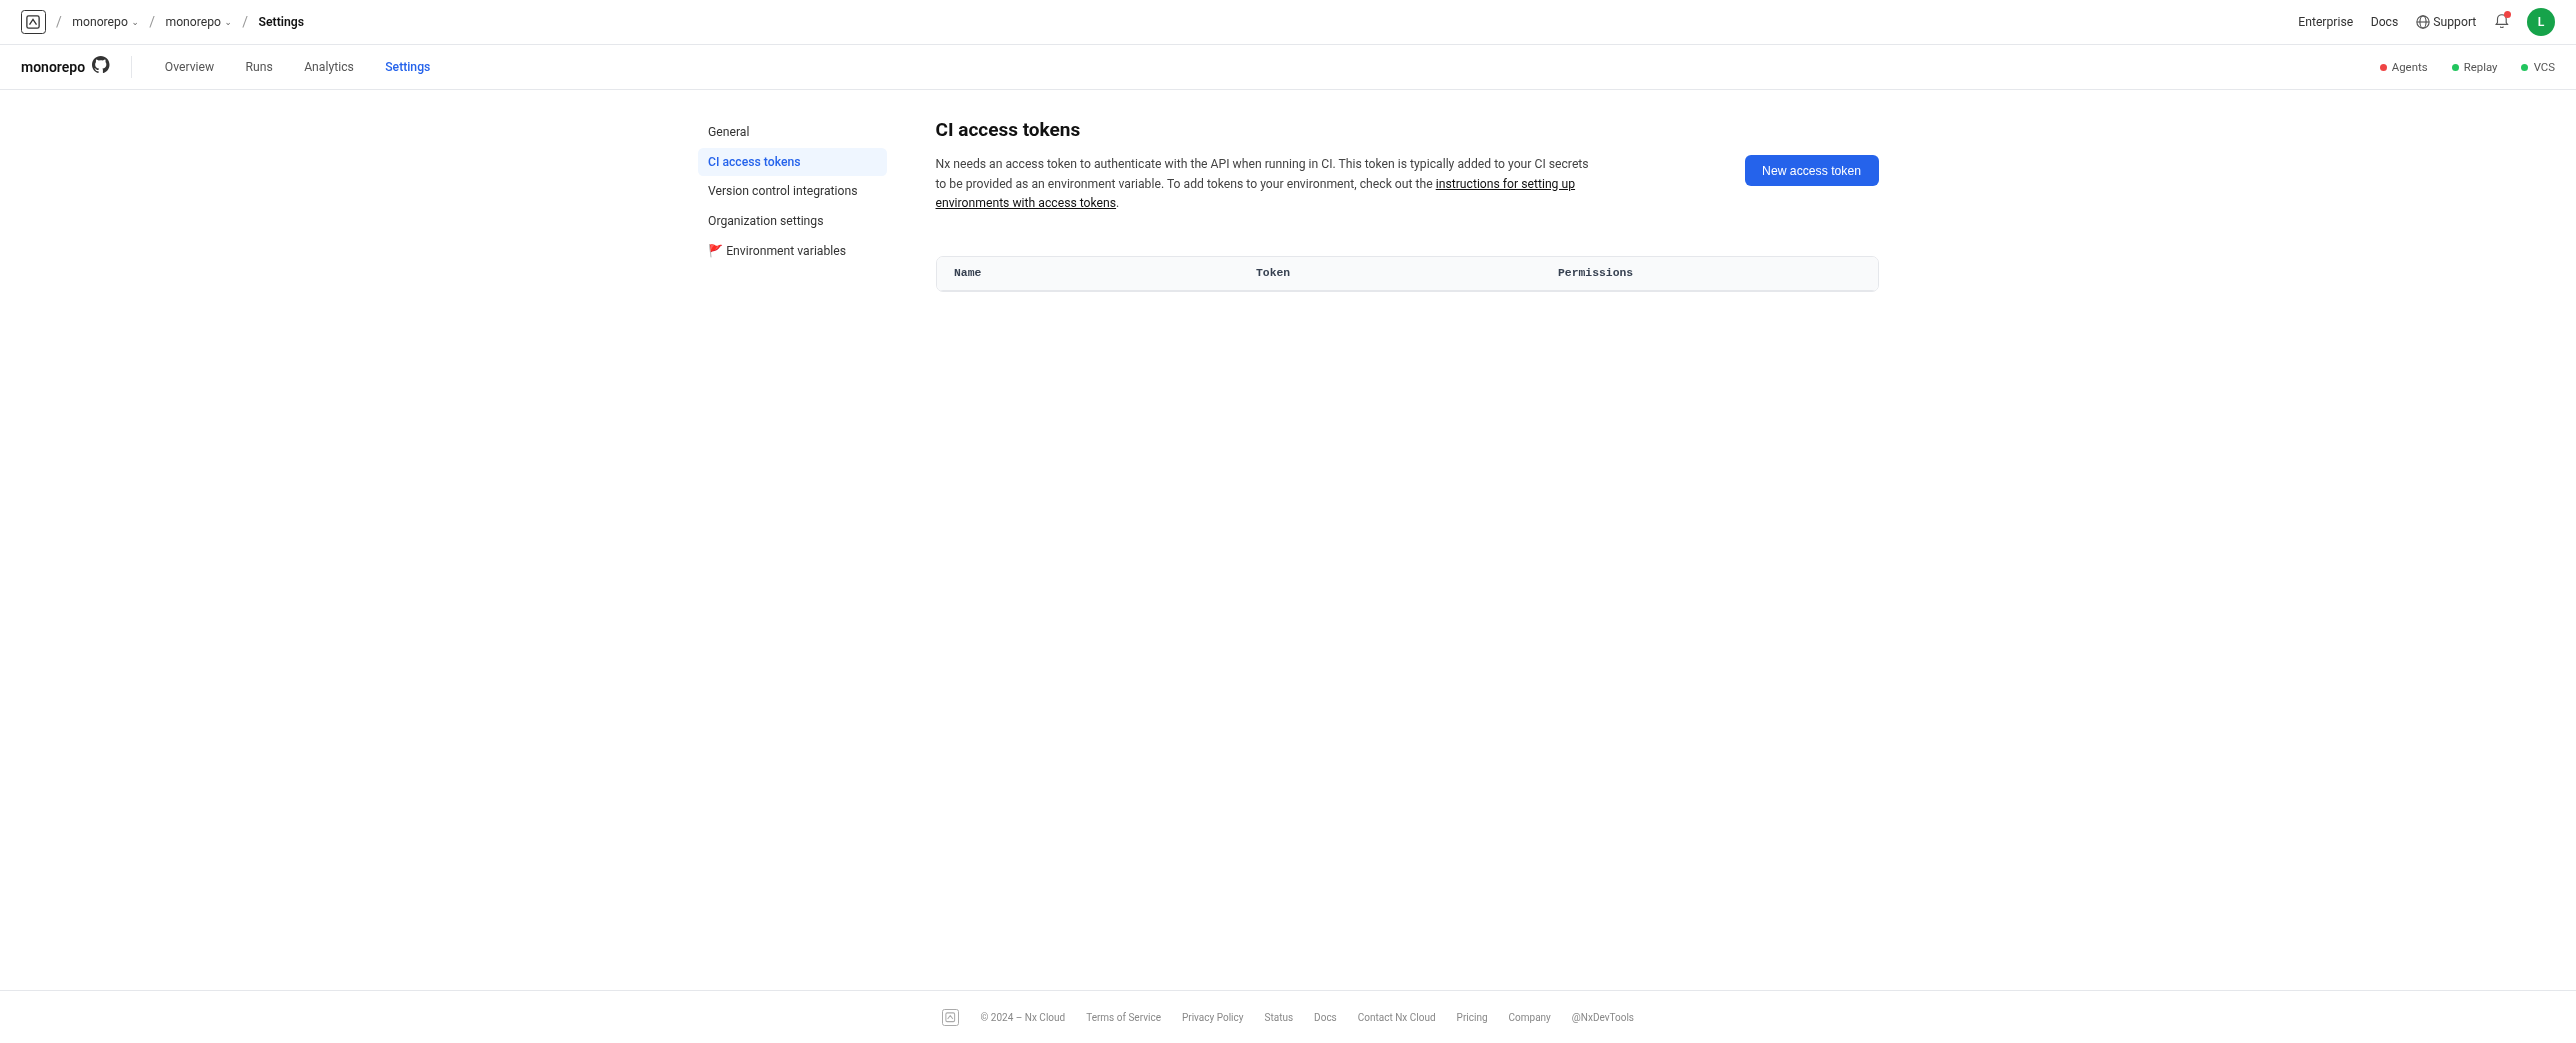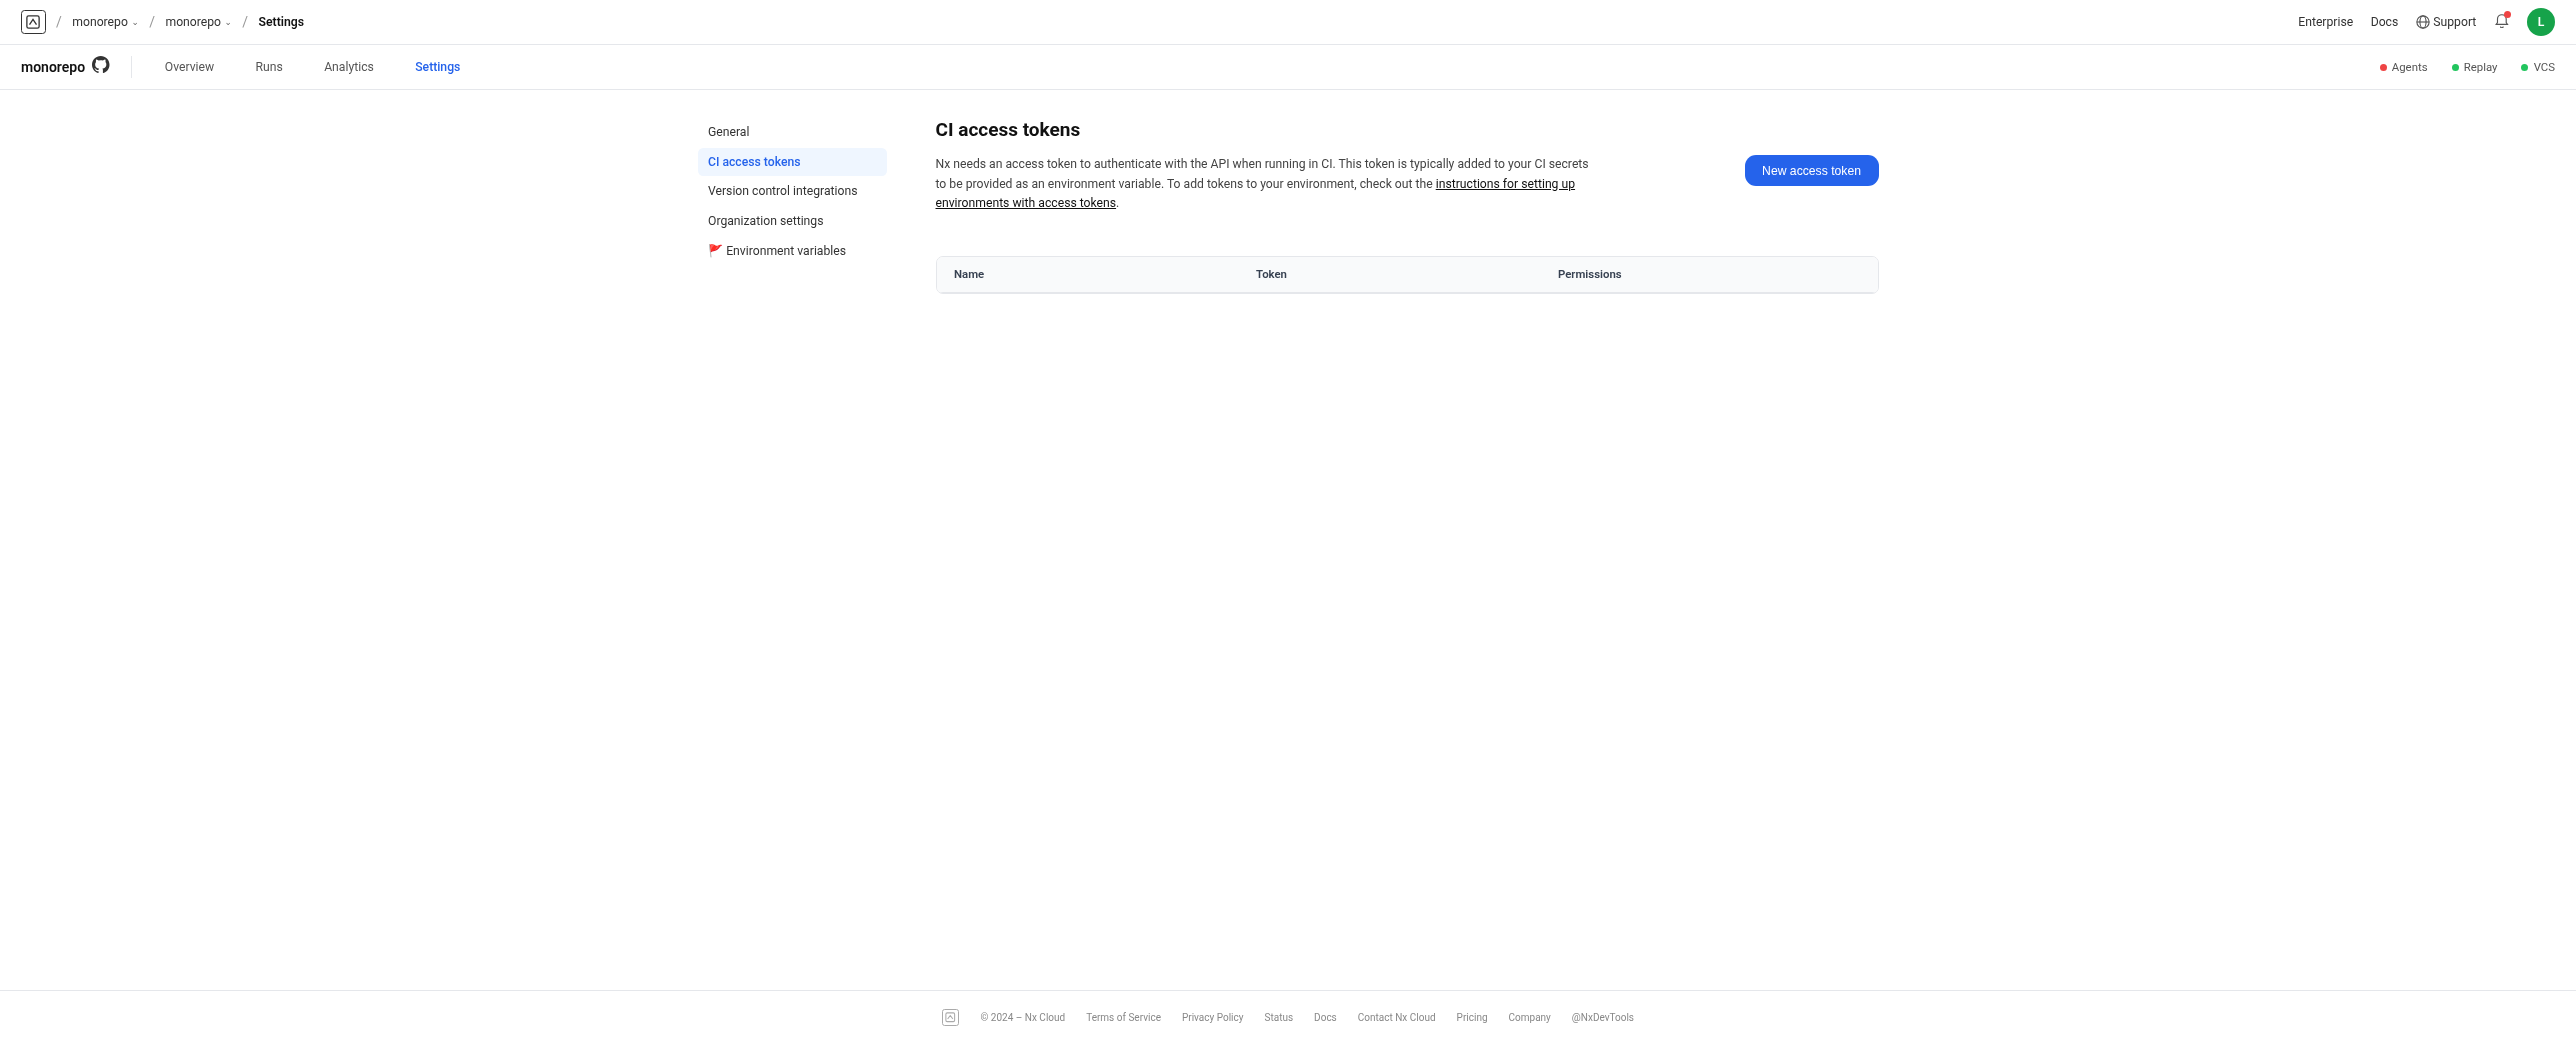--- a/index.html
+++ b/index.html
@@ -45,21 +45,21 @@
       border-bottom: 0.9px solid #e5e7eb;
       gap: 0;
     }
     .project-brand {
       display: flex; align-items: center; gap: 7px;
       font-size: 14px; font-weight: 600; margin-right: 21px;
       padding-right: 21px;
       border-right: 0.9px solid #e5e7eb;
     }
     .github-icon { font-size: 17.5px; }
-    .project-nav-links { display: flex; align-items: center; gap: 17px; flex: 1; }
+    .project-nav-links { display: flex; align-items: center; gap: 7px; flex: 1; }
     .nav-link {
       padding: 7px 12.2px;
       font-size: 12.2px;
       color: #555;
       cursor: pointer;
       text-decoration: none;
       border-radius: 5.2px;
     }
     .nav-link.active { color: #2563eb; font-weight: 500; }
     .project-nav-right { margin-left: auto; display: flex; align-items: center; gap: 24px; }
@@ -120,21 +120,21 @@
       align-items: flex-start;
       justify-content: space-between;
       gap: 21px;
       margin-bottom: 21px;
     }
     .new-token-btn {
       background: #2563eb;
       color: white;
       border: none;
       padding: 8.7px 17.5px;
-      border-radius: 11px;
+      border-radius: 6px;
       font-size: 12.2px;
       font-weight: 500;
       cursor: pointer;
       white-space: nowrap;
       flex-shrink: 0;
     }
 
     
     .tokens-table {
       width: 100%;
@@ -146,20 +146,21 @@
       display: grid;
       grid-template-columns: 1fr 1fr 1fr;
       background: #f9fafb;
       border-bottom: 0.9px solid #e5e7eb;
       padding: 10.5px 17.5px;
     }
     .table-header-cell {
       font-size: 11.4px;
       font-weight: 600;
       color: #374151;
+      font-family: Liberation Mono, monospace;
     }
     .table-empty {
       padding: 21px 17.5px;
       font-size: 12.2px;
       color: #555;
     }
 
     
     .footer {
       border-top: 0.9px solid #e5e7eb;

